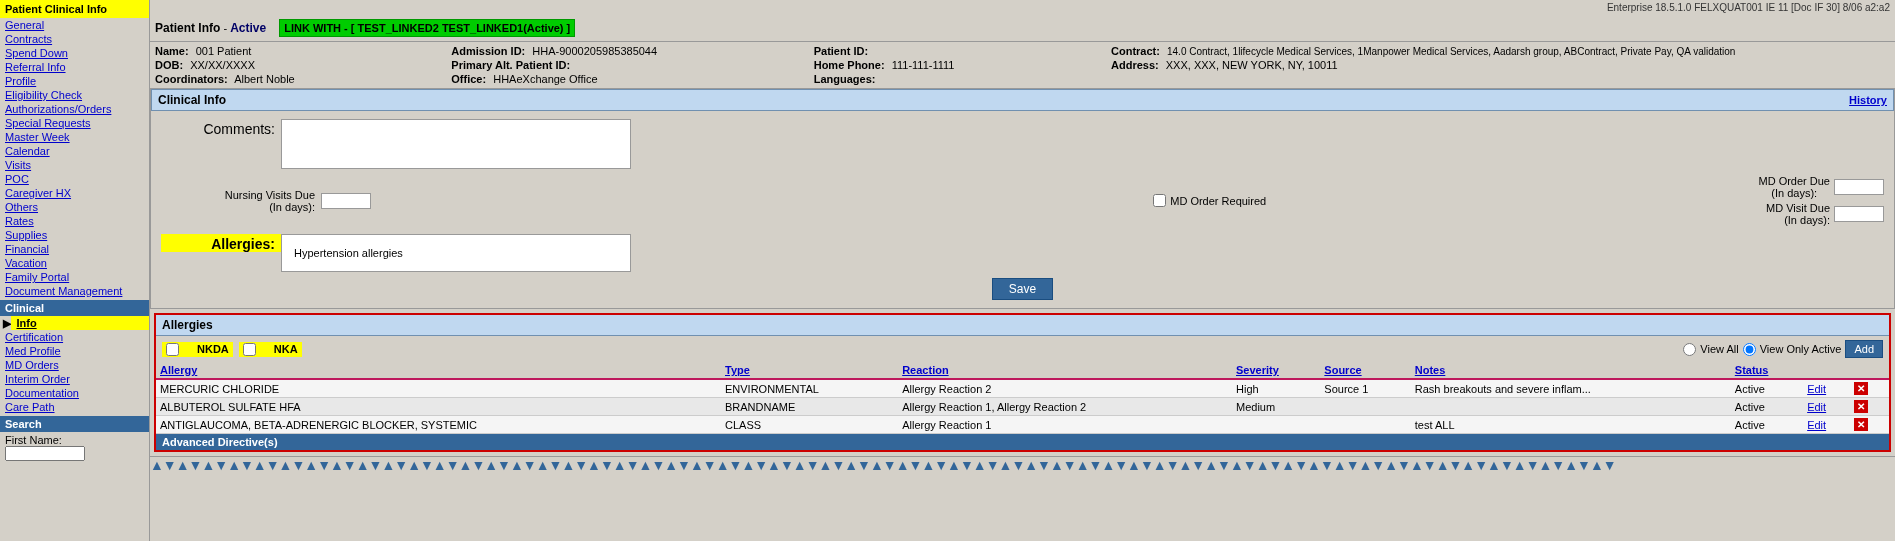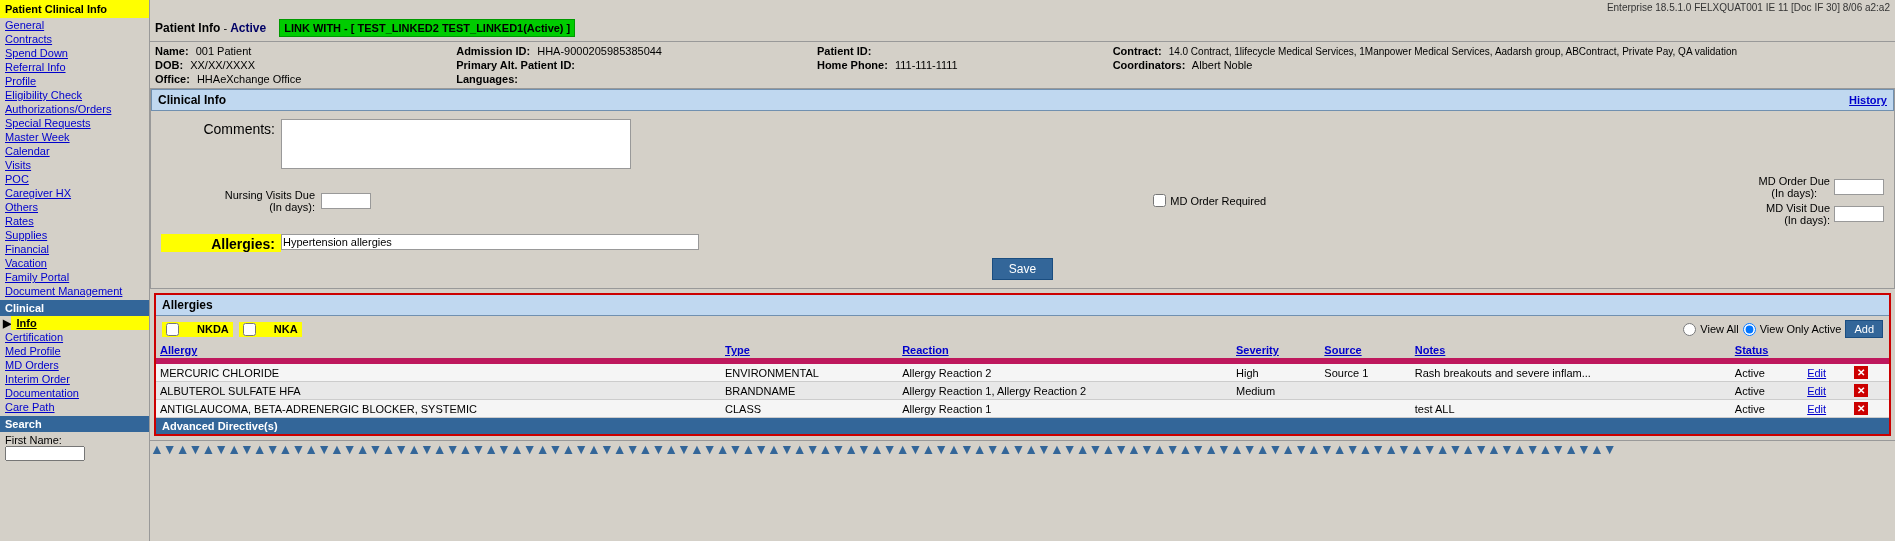--- a/index.html
+++ b/index.html
@@ -34,36 +34,36 @@
     .section-header .history-link { color: #0000cc; text-decoration: underline; font-size: 11px; cursor: pointer; }
 
     
     .clinical-info-section { background: #d4d0c8; border: 1px solid #999; margin: 0; }
     .clinical-info-body { padding: 8px 10px; }
 
     .form-row { display: flex; align-items: flex-start; margin-bottom: 6px; }
     .form-label { text-align: right; min-width: 140px; font-weight: normal; font-size: 14px; padding-right: 6px; padding-top: 2px; }
     .textarea-comments { width: 350px; height: 50px; font-size: 11px; border: 1px solid #999; resize: none; }
     .input-small { width: 50px; font-size: 11px; border: 1px solid #999; padding: 1px; }
-    .input-allergy { width: 418px; font-size: 11px; border: 1px solid #999; padding: 1px; }
+    .input-allergy { width: 350px; font-size: 11px; border: 1px solid #999; padding: 12px; }
 
     
     .save-btn { background: #336699; color: #fff; border: 1px solid #1a4d80; padding: 3px 16px; font-size: 12px; cursor: pointer; }
 
     
     .allergies-outer { border: 2px solid #cc0000; margin: 4px; background: #d4d0c8; }
     .allergies-header { background: #c0d8f0; border-bottom: 1px solid #7090b0; padding: 3px 6px; font-weight: bold; font-size: 12px; display: flex; justify-content: space-between; align-items: center; }
     .allergies-controls { display: flex; align-items: center; gap: 6px; padding: 4px 6px; }
     .nkda-label, .nka-label { display: flex; align-items: center; gap: 18px; font-weight: bold; background: #ffff00; padding: 1px 4px; }
     .view-options { margin-left: auto; display: flex; align-items: center; gap: 4px; font-size: 11px; }
     .add-btn { background: #336699; color: #fff; border: 1px solid #1a4d80; padding: 2px 8px; font-size: 11px; cursor: pointer; }
 
     
     .allergy-table { width: 100%; border-collapse: collapse; font-size: 11px; }
-    .allergy-table th { background: #d4d0c8; border-bottom: 6px solid #be185d; padding: 2px 4px; text-align: left; font-weight: bold; cursor: pointer; }
+    .allergy-table th { background: #d4d0c8; border-bottom: 2px solid #be185d; padding: 2px 4px; text-align: left; font-weight: bold; cursor: pointer; }
     .allergy-table th a { color: #0000cc; text-decoration: underline; }
     .allergy-table td { padding: 2px 4px; border-bottom: 1px solid #ccc; }
     .allergy-table tr:nth-child(even) { background: #e8e8e8; }
     .allergy-table tr:nth-child(odd) { background: #f5f5f5; }
     .edit-link { color: #0000cc; text-decoration: underline; cursor: pointer; font-size: 11px; }
     .delete-btn { background: #cc0000; color: #fff; border: none; padding: 1px 3px; font-size: 10px; cursor: pointer; font-weight: bold; }
 
     
     .advanced-directives { background: #336699; color: #fff; padding: 2px 6px; font-weight: bold; font-size: 11px; }
 
@@ -160,20 +160,24 @@
       <div>
         <span class="lbl">DOB:</span>
         <span>XX/XX/XXXX</span>
       </div>
       <div>
         <span class="lbl">Primary Alt. Patient ID:</span>
       </div>
       <div>
         <span class="lbl">Home Phone:</span>
         <a>111-111-1111</a>
+      </div>
+      <div>
+        <span class="lbl">Address:</span>
+        <span>XXX, XXX, NEW YORK, NY, 10011</span>
       </div>
 
       <div>
         <span class="lbl">Coordinators:</span>
         <span>Albert Noble</span>
       </div>
       <div>
         <span class="lbl">Office:</span>
         <span>HHAeXchange Office</span>
       </div>

